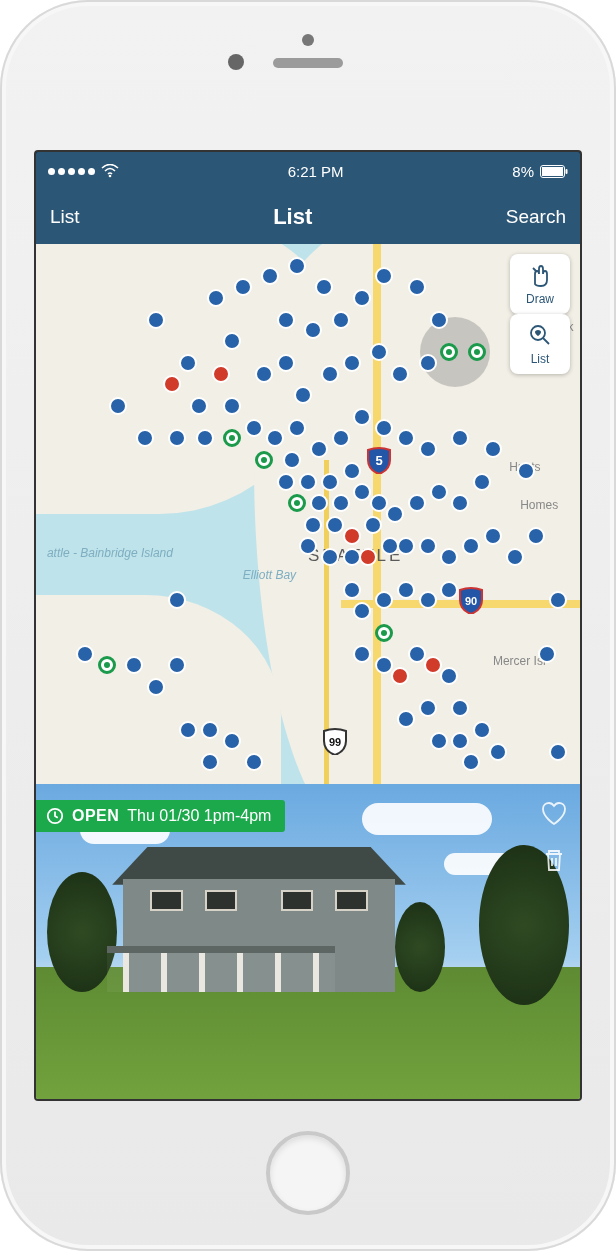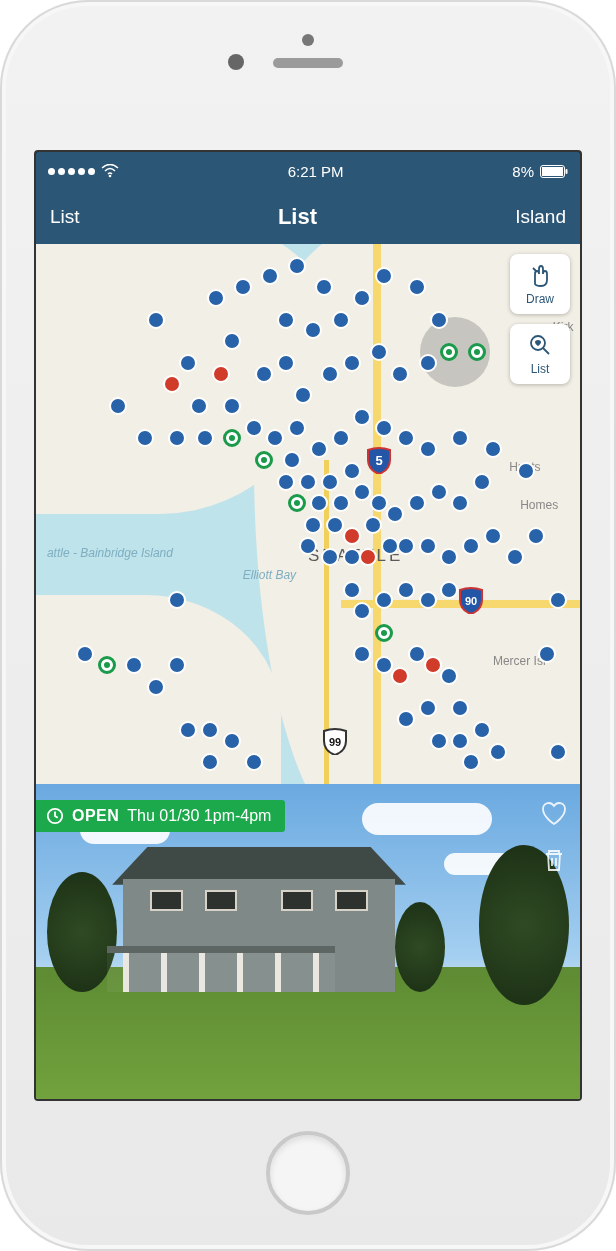--- a/index.html
+++ b/index.html
@@ -23,21 +23,21 @@
   .road{position:absolute;background:#f7d86f}
   .road.v{width:8px}
   .road.h{height:8px}
   .city{position:absolute;color:#5a5a5a;font-size:17px;letter-spacing:3px;font-weight:500}
   .place{position:absolute;color:#888;font-size:12px}
   .pin{position:absolute;width:18px;height:18px;border-radius:50%;border:2px solid #fff;transform:translate(-50%,-50%)}
   .pin.b{background:#2862a8}
   .pin.r{background:#d13b2a}
   .pin.g{background:#fff;border:3px solid #1a9a4a}
   .pin.g::after{content:"";position:absolute;inset:3px;background:#1a9a4a;border-radius:50%}
-  .mapbtns{position:absolute;top:10px;right:10px;display:flex;flex-direction:column;gap:10px}
+  .mapbtns{position:absolute;top:10px;right:10px;display:flex;flex-direction:column;}
   .mapbtn{width:60px;background:#fff;border-radius:8px;box-shadow:0 1px 4px rgba(0,0,0,.25);display:flex;flex-direction:column;align-items:center;justify-content:center;padding:8px 4px;font-size:12px;color:#2c5676;gap:4px}
   .mapbtn svg{width:26px;height:26px;stroke:#2c5676;fill:none;stroke-width:1.8}
   .shield{position:absolute;width:26px;height:28px;transform:translate(-50%,-50%)}
   .card{position:relative;height:calc(100% - 38px - 54px - 540px);overflow:hidden}
   .photo{position:absolute;inset:0}
   .sky{position:absolute;inset:0;background:linear-gradient(#6aa9e0 0%,#a4cff0 55%,#cfe3ee 65%)}
   .grass{position:absolute;left:0;right:0;bottom:0;height:42%;background:linear-gradient(#5e8b33,#71a23d)}
   .house{position:absolute;left:16%;bottom:34%;width:50%;height:46%}
   .hbody{position:absolute;inset:22% 0 0 0;background:#7f8a88}
   .hroof{position:absolute;top:0;left:-4%;right:-4%;height:26%;background:#3f4a47;clip-path:polygon(0 100%,12% 0,88% 0,100% 100%)}
@@ -87,21 +87,21 @@
             <rect x="0.5" y="0.5" width="24" height="12" rx="2.5" stroke="#fff" fill="none"></rect>
             <rect x="2" y="2" width="21" height="9" fill="#fff"></rect>
             <rect x="25.5" y="4" width="2" height="5" rx="1" fill="#fff"></rect>
           </svg>
       </div>
     </div>
 
     <div class="navbar">
       <span class="nav-side">List</span>
       <span class="nav-title">List</span>
-      <span class="nav-side">Island</span>
+      <span class="nav-side">Search</span>
     </div>
 
     <div class="map">
 
       <div class="land" style="left:-5%;top:-5%;width:60%;height:55%;border-radius:0 60% 70% 0/0 50% 80% 0"></div>
       <div class="land" style="left:40%;top:-5%;width:65%;height:115%;border-radius:40% 0 0 30%/30% 0 0 60%"></div>
       <div class="land" style="left:-5%;top:65%;width:50%;height:45%;border-radius:0 50% 0 0"></div>
       <div class="land" style="left:86%;top:68%;width:22%;height:38%;border-radius:50% 0 0 40%"></div>
 
       <div class="road v" style="left:62%;top:0;height:100%"></div>

